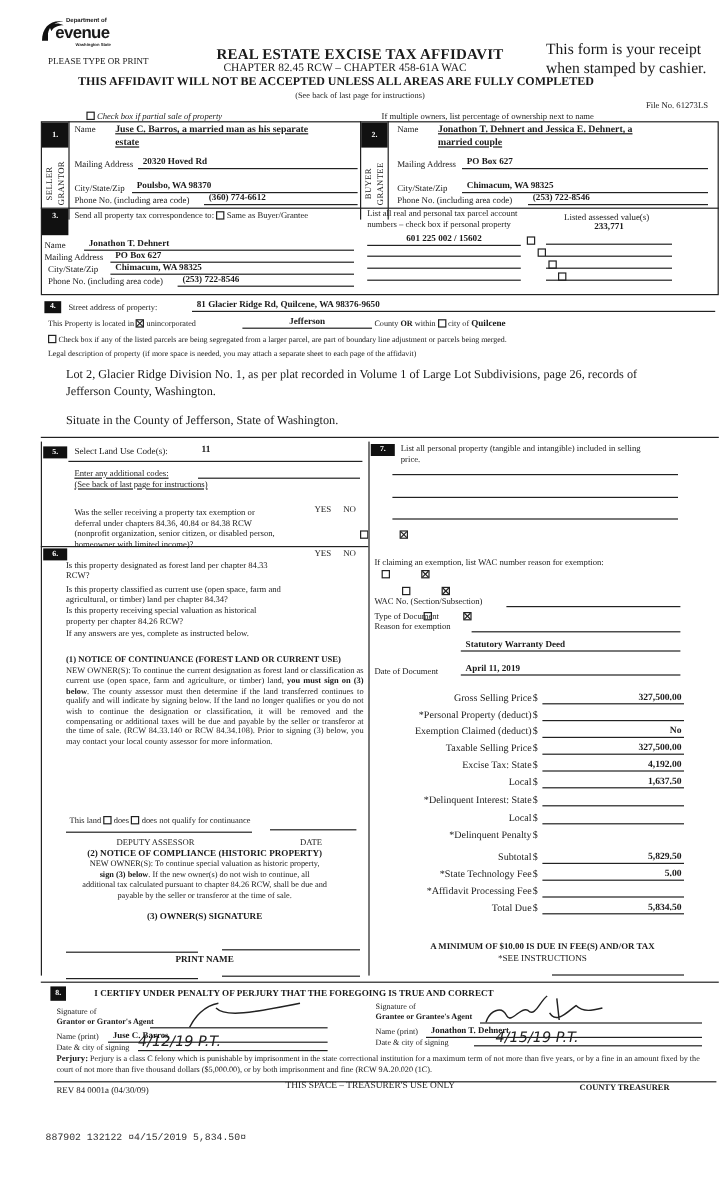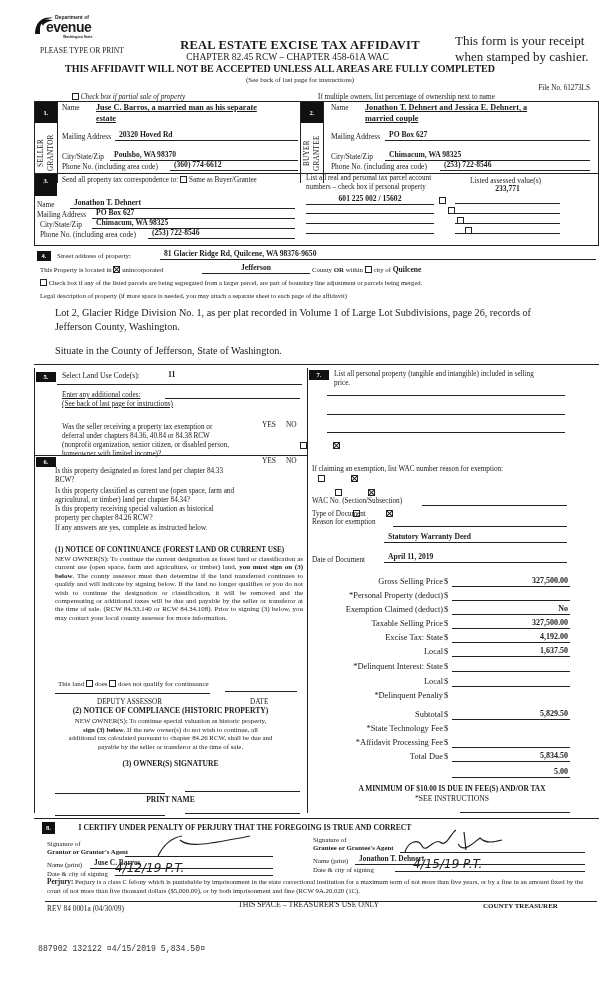--- a/index.html
+++ b/index.html
@@ -325,21 +325,21 @@
     <div class="fin-val" style="top:690px;border-bottom:none;"></div>
   </div>
   <div>
     <div class="fin-label" style="top:710px;">Subtotal</div>
     <div class="fin-dollar" style="top:710px;">$</div>
     <div class="fin-val" style="top:709px;">5,829.50</div>
   </div>
   <div>
     <div class="fin-label" style="top:724px;">*State Technology Fee</div>
     <div class="fin-dollar" style="top:724px;">$</div>
-    <div class="fin-val" style="top:723px;margin-top:44px;">5.00</div>
+    <div class="fin-val" style="top:723px;">5.00</div>
   </div>
   <div>
     <div class="fin-label" style="top:738px;">*Affidavit Processing Fee</div>
     <div class="fin-dollar" style="top:738px;">$</div>
     <div class="fin-val" style="top:737px;"></div>
   </div>
   <div>
     <div class="fin-label" style="top:752px;">Total Due</div>
     <div class="fin-dollar" style="top:752px;">$</div>
     <div class="fin-val" style="top:751px;">5,834.50</div>

